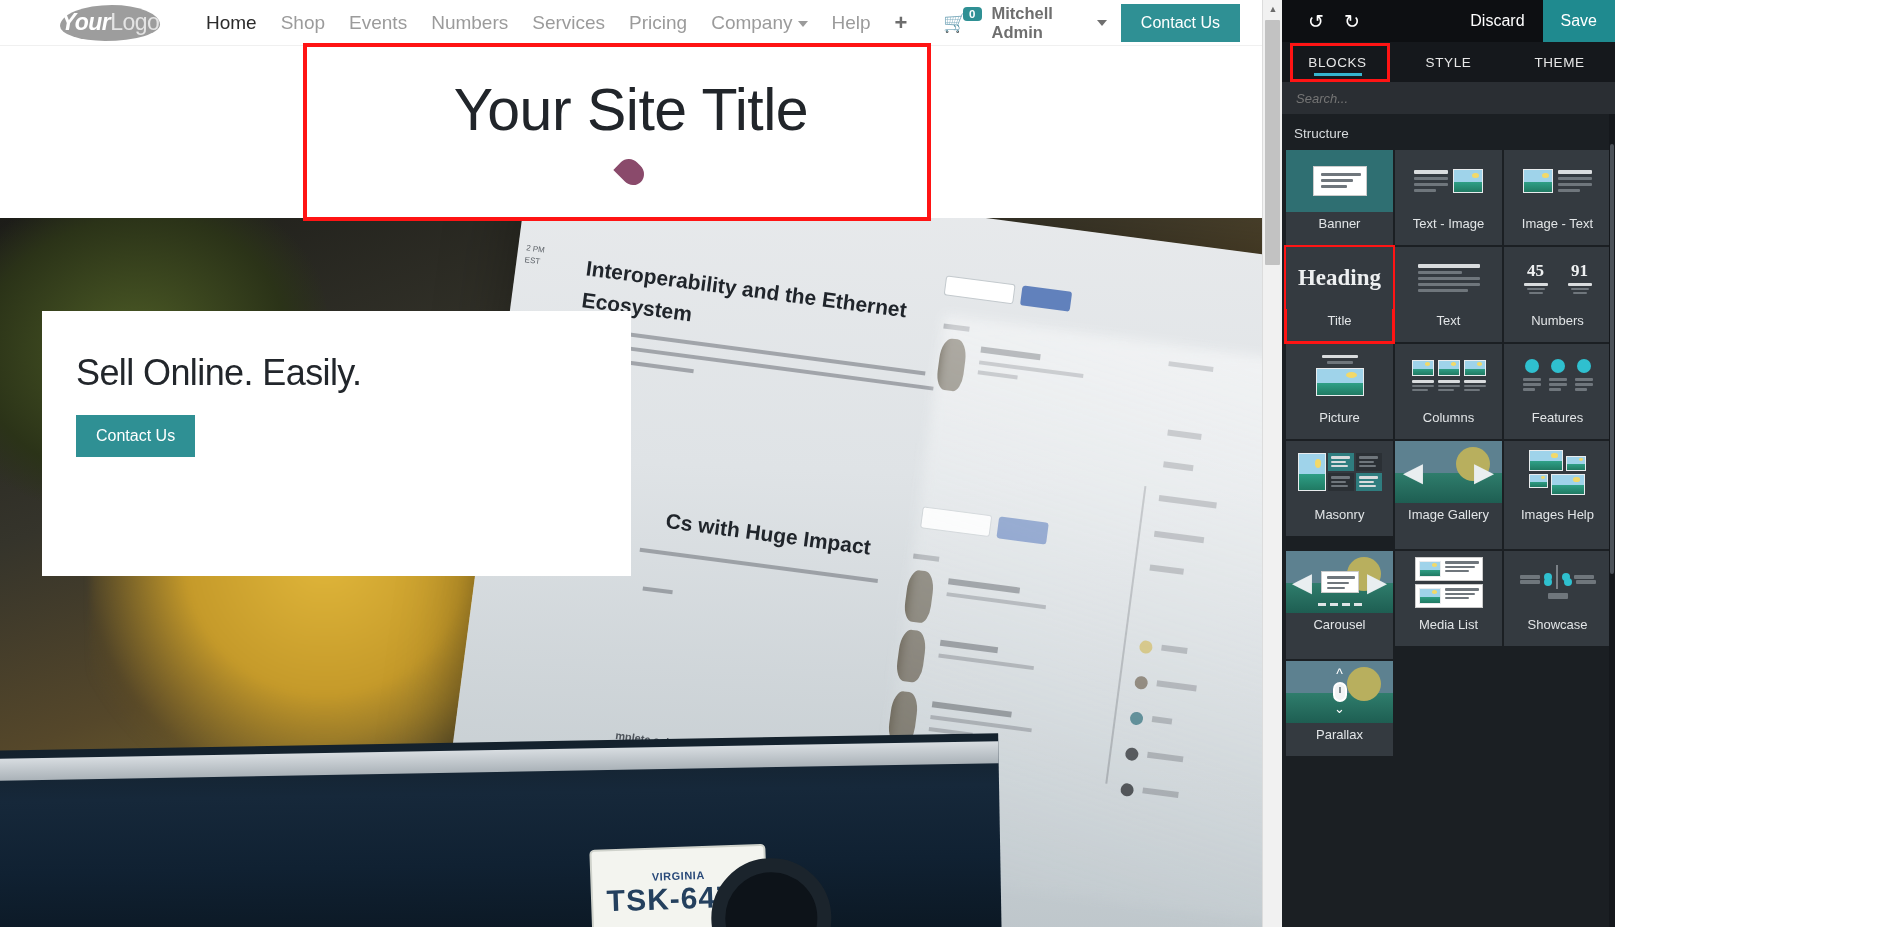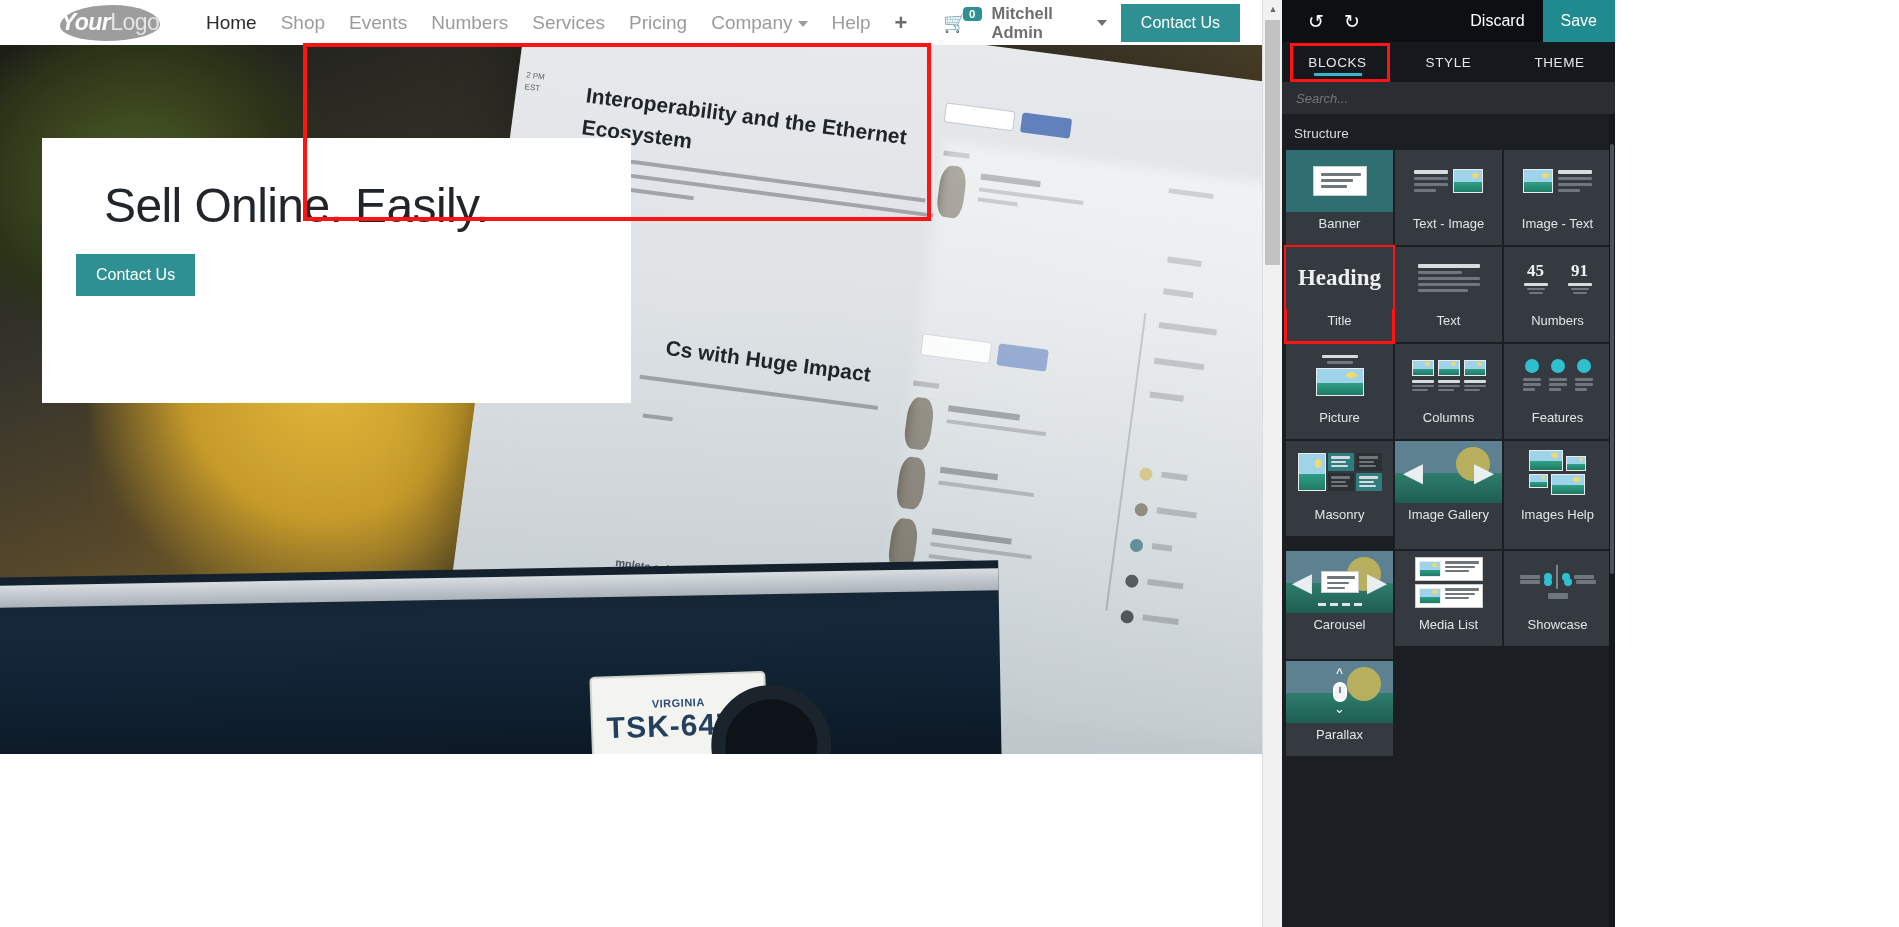--- a/index.html
+++ b/index.html
@@ -122,21 +122,21 @@
   }
   .ph-plate .st { font-size:11px; color:#2a4a7a; font-weight:700; letter-spacing:.5px; }
   .ph-plate .no { font-size:30px; color:#24405e; font-weight:700; letter-spacing:1px; }
   .ph-wheel { position:absolute; right:170px; bottom:-36px; width:120px; height:120px;
     border-radius:50%; background:#0d1319; border:14px solid #1b242c; }
 
   .hero-card {
     position:absolute; left:42px; top:93px; width:589px; height:265px;
     background:#fff; padding:44px 34px 0 34px;
   }
-  .hero-card h2 { font-size:48px; font-weight:400; color:#22262b; letter-spacing:-.6px; line-height:1;margin-left:28px; }
+  .hero-card h2 { font-size:36px; font-weight:400; color:#22262b; letter-spacing:-.6px; line-height:1; }
   .hero-card p { font-size:17.5px; color:#4b5560; line-height:1.55; margin-top:18px; max-width:520px; }
   .hero-btn {
     margin-top:24px; background:#2f9094; color:#fff; border:none;
     font-size:16px; padding:12px 20px; cursor:pointer;
   }
 
   
   .prev-scroll { width:20px; background:#f1f1f1; position:relative; flex:0 0 20px;
     border-left:1px solid #dcdcdc; }
   .prev-scroll .arrow { position:absolute; left:0; width:20px; height:18px;
@@ -235,20 +235,24 @@
         </span>
       </div>
 
       <div class="nav-right">
         <span class="user-name">Mitchell Admin</span>
         <span class="user-caret"></span>
         <button class="btn-contact">Contact Us</button>
       </div>
     </div>
 
+    <div class="title-block">
+      <h1>Your Site Title</h1>
+      <div class="drop"></div>
+    </div>
     <div class="sel-outline"></div>
 
     <div class="hero">
       <div class="photo">
         <div class="ph-dark"></div>
         <div class="ph-plant"></div>
         <div class="ph-yellow"></div>
 
         <div class="ph-paper">
           <div class="pp-txt" style="left:70px; top:90px; font-size:21px;">Interoperability and the Ethernet</div>

